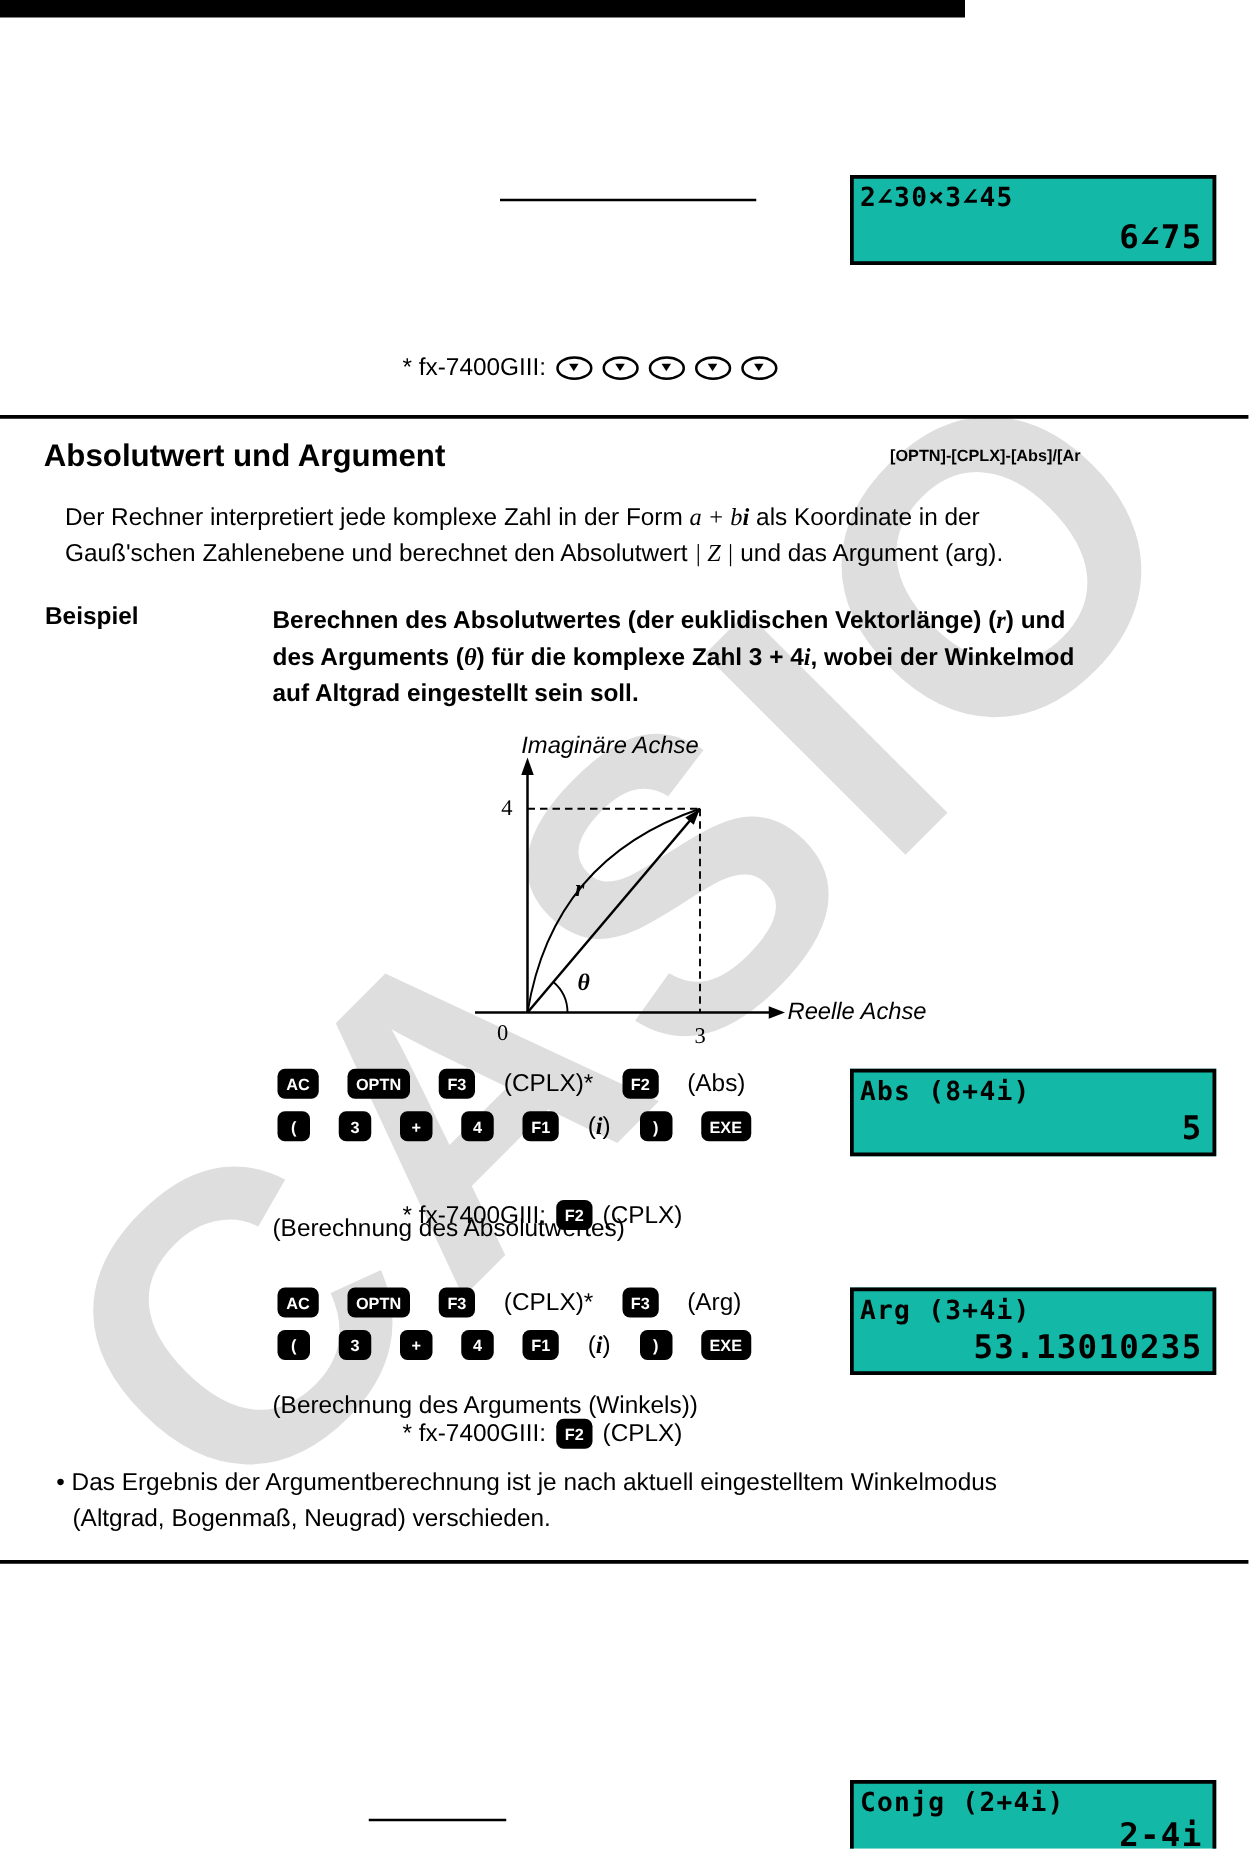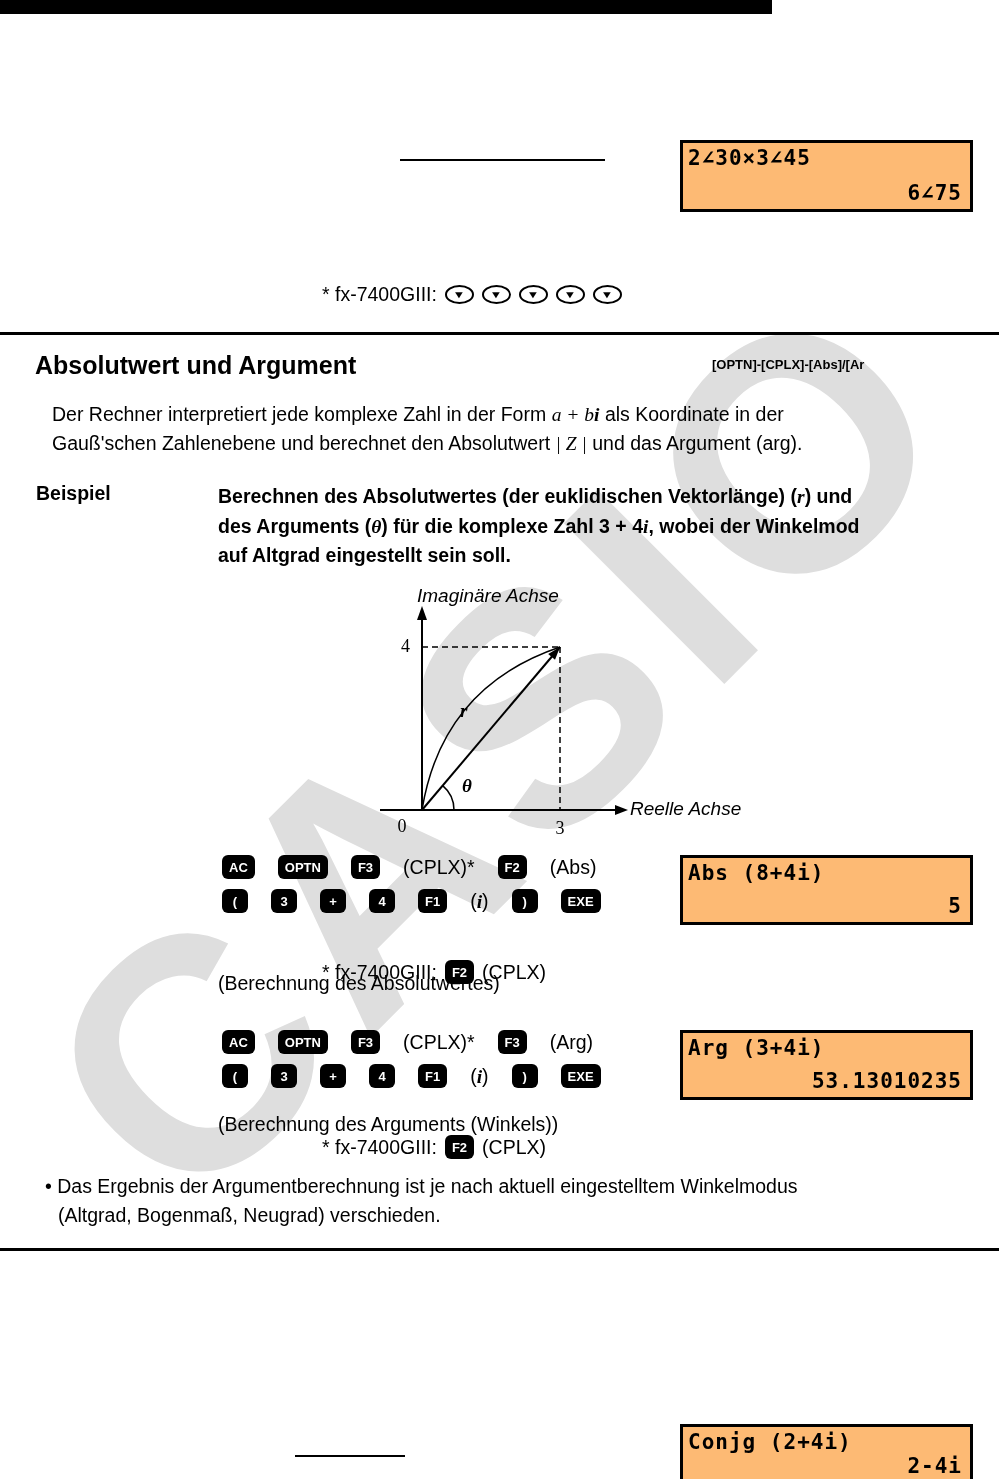--- a/index.html
+++ b/index.html
@@ -16,28 +16,28 @@
     font-family:"Liberation Sans", sans-serif; user-select:none;
   }
   .z { position:absolute; z-index:1; }
   
   .topbar { left:0; top:0; width:772px; height:14px; background:#000; }
   .hr-short-top { left:400px; top:159px; width:205px; height:2px; background:#000; }
   .hr-full-1 { left:0; top:332px; width:999px; height:3px; background:#000; }
   .hr-full-2 { left:0; top:1248px; width:999px; height:3px; background:#000; }
   .hr-short-bottom { left:295px; top:1455px; width:110px; height:2px; background:#000; }
   
-  .lcd { width:293px; border:3px solid #000; background:#fdba74; }
+  .lcd { width:293px; border:3px solid #000; background:#14b8a6; }
   .lcd .row1 {
     position:absolute; top:3px; left:5px; font-family:"DejaVu Sans Mono", monospace;
     font-weight:bold; font-size:21px; letter-spacing:1px; white-space:nowrap;
   }
   .lcd .row2 {
     position:absolute; bottom:4px; right:8px; font-family:"DejaVu Sans Mono", monospace;
-    font-weight:bold; font-size:21px; letter-spacing:1px; white-space:nowrap;
+    font-weight:bold; font-size:26px; letter-spacing:1px; white-space:nowrap;
   }
   .lcd.cut .row2 { bottom:auto; top:27px; }
   #lcd-polar { left:680px; top:140px; height:72px; }
   #lcd-abs   { left:680px; top:855px; height:70px; }
   #lcd-arg   { left:680px; top:1030px; height:70px; }
   #lcd-conjg { left:680px; top:1424px; height:70px; }
   
   .title { left:35px; top:351px; font-size:25px; font-weight:bold; }
   .shortcut { left:712px; top:357px; font-size:13px; font-weight:bold; white-space:nowrap; }
   .intro { left:52px; top:400px; width:930px; font-size:19.5px; line-height:29px; }

